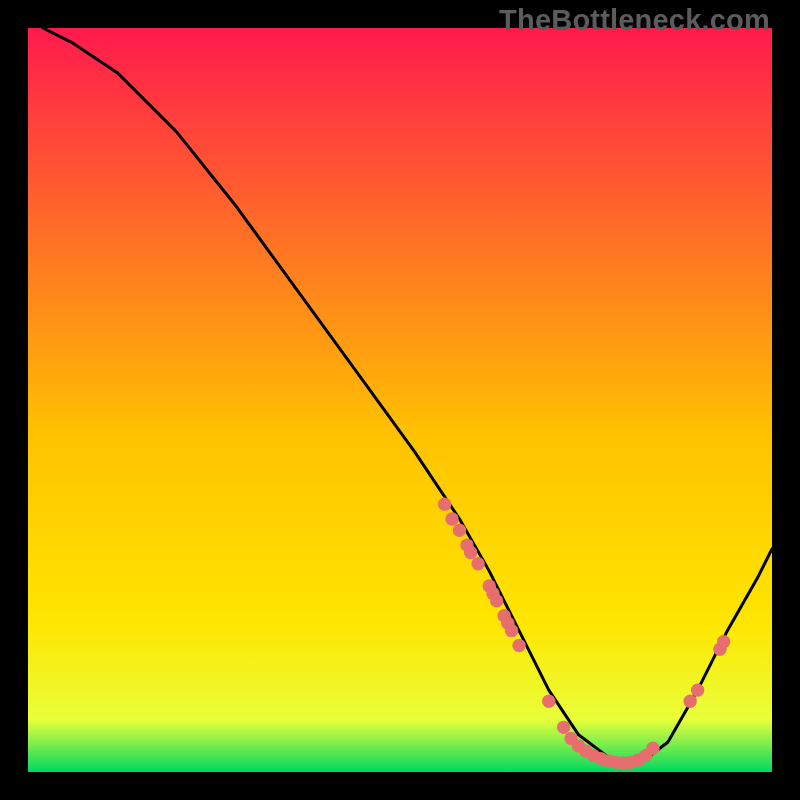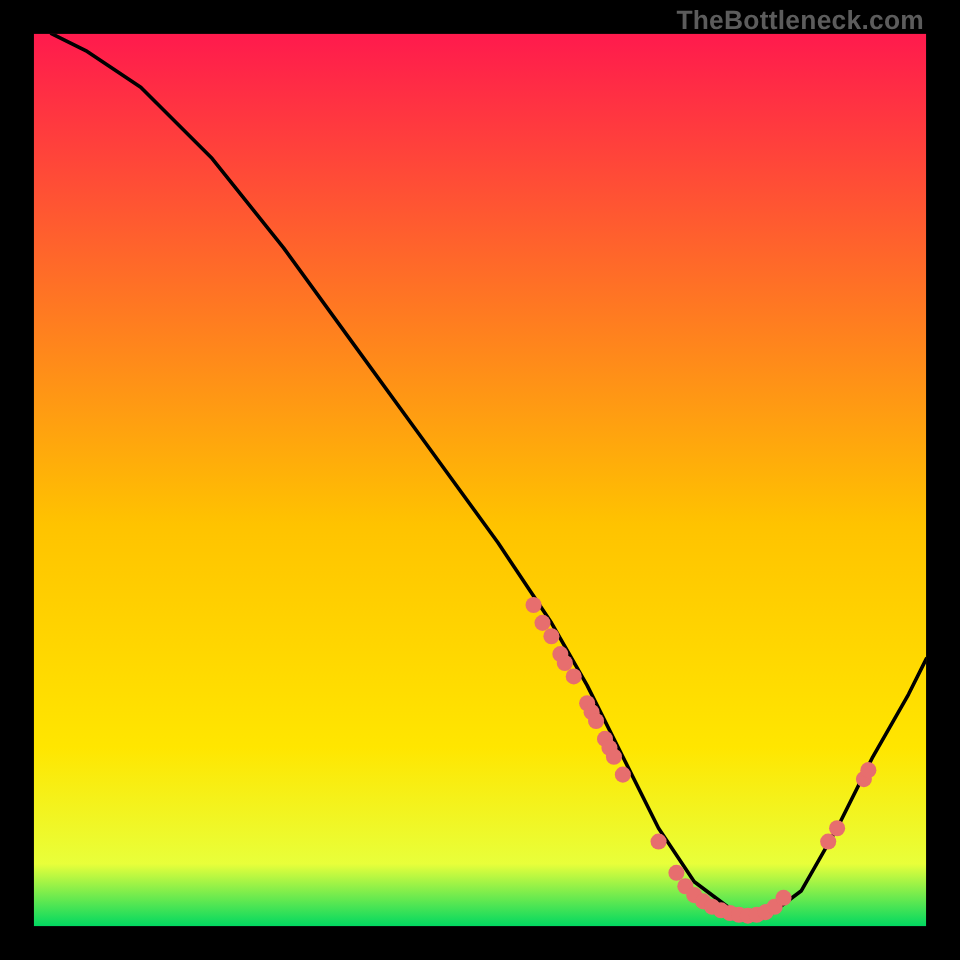--- a/index.html
+++ b/index.html
@@ -25,21 +25,21 @@
     top: 28px;
     width: 744px;
     height: 744px;
     overflow: hidden;
   }
   .watermark {
     position: absolute;
     top: 4px;
     right: 30px;
     color: #5c5c5c;
-    font-size: 22px;
+    font-size: 29px;
     font-weight: bold;
     letter-spacing: 0.2px;
     z-index: 5;
   }
   svg { display: block; }
 </style>
 </head>
 <body>
 
 <div class="frame">

